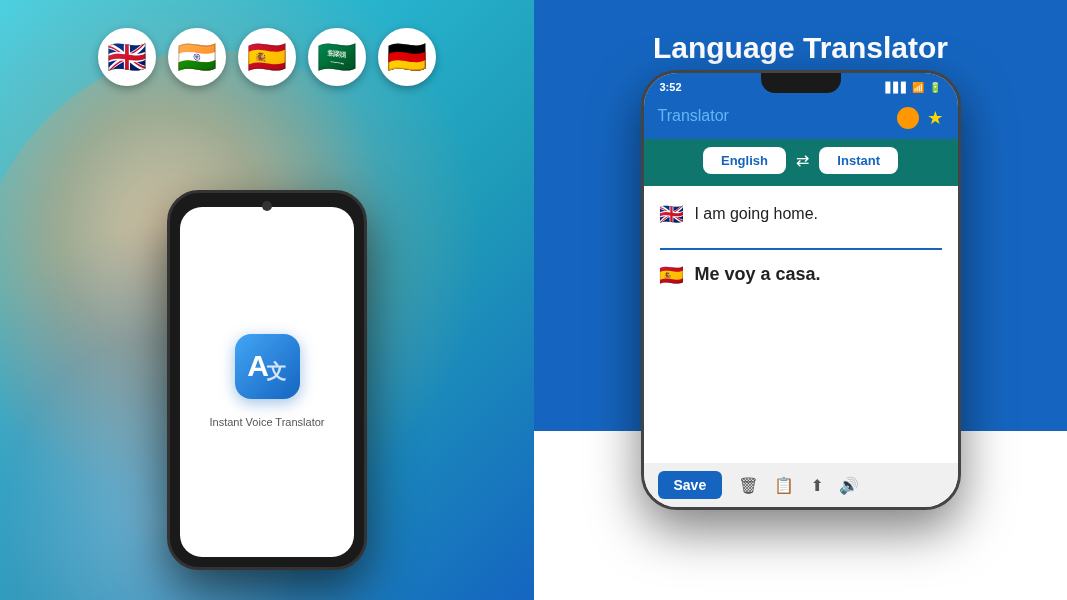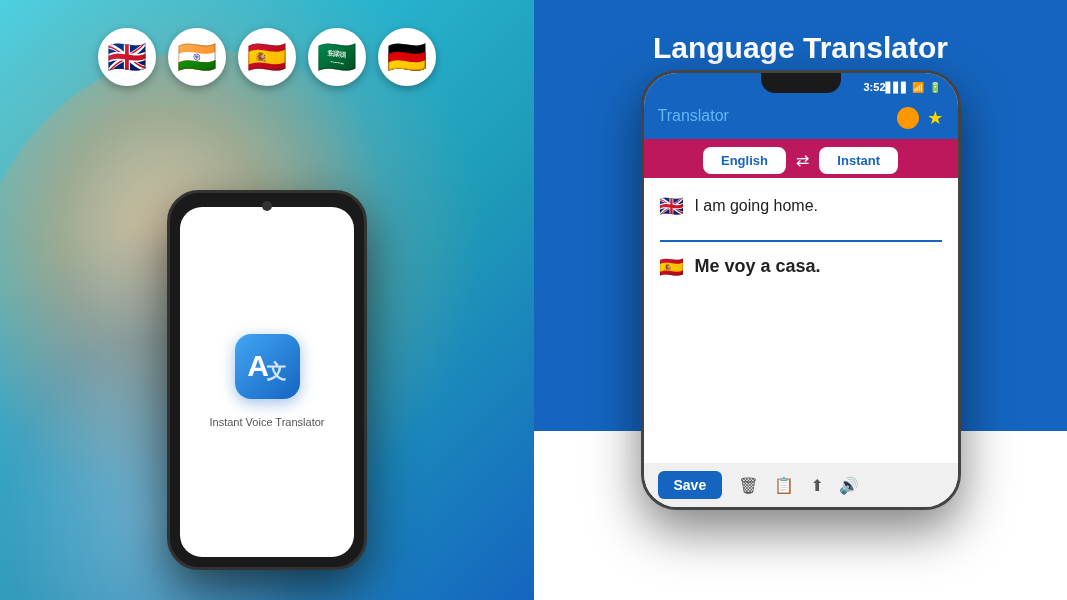--- a/index.html
+++ b/index.html
@@ -184,21 +184,21 @@
       flex-direction: column;
     }
 
     
     .status-bar {
       background: #1565c0;
       height: 28px;
       display: flex;
       align-items: center;
       padding: 0 16px;
-      justify-content: flex-end;
+      justify-content: space-between;
     }
 
     .status-time {
       color: white;
       font-size: 11px;
       font-weight: 600;
     }
 
     .status-icons {
       display: flex;
@@ -239,22 +239,22 @@
       border-radius: 50%;
     }
 
     .star-icon {
       color: #ffd700;
       font-size: 18px;
     }
 
     
     .lang-selector {
-      background: #be185d;
-      padding: 8px 14px 4px;
+      background: #0f766e;
+      padding: 8px 14px 12px;
       display: flex;
       align-items: center;
       gap: 10px;
       justify-content: center;
     }
 
     .lang-btn {
       background: white;
       border-radius: 8px;
       padding: 6px 18px;

